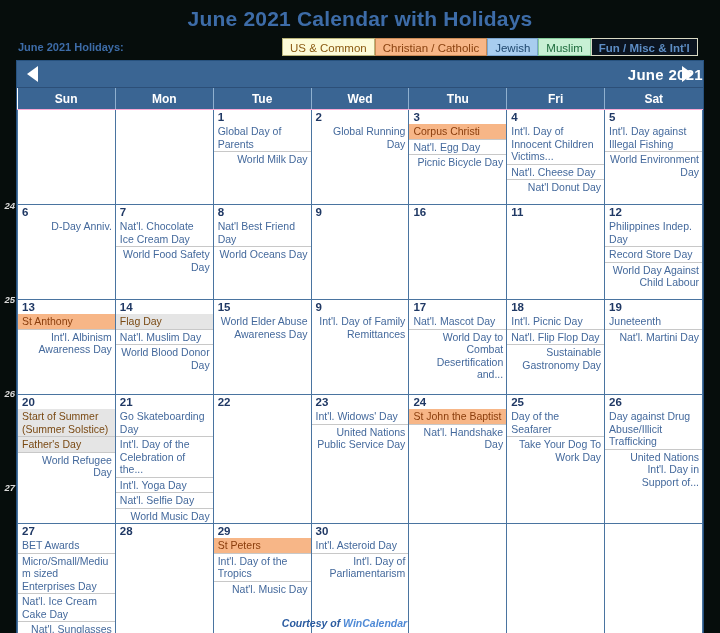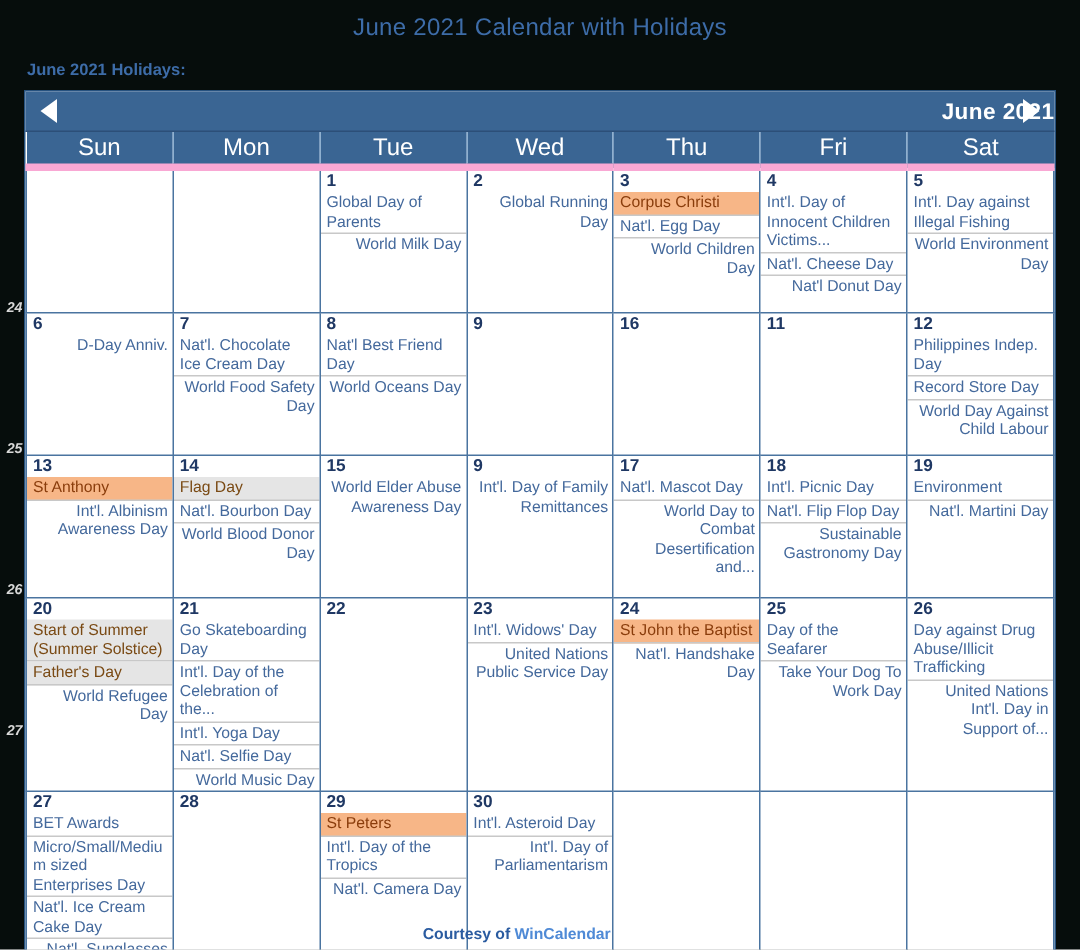--- a/index.html
+++ b/index.html
@@ -12,22 +12,22 @@
     background: #060d0c;
     font-family: "Liberation Sans", sans-serif;
     overflow: hidden;
     position: relative;
   }
 
   
   .page-title {
     text-align: center;
     color: #3d6ca8;
-    font-size: 16px;
-    font-weight: normal;
+    font-size: 21px;
+    font-weight: bold;
     letter-spacing: 0.2px;
     padding-top: 8px;
     height: 22px;
     line-height: 22px;
   }
 
   
   .legend-bar {
     position: absolute;
     top: 36px;
@@ -115,25 +115,25 @@
   }
 
   table.cal {
     width: 100%;
     border-collapse: collapse;
     table-layout: fixed;
   }
   table.cal th {
     background: #3a6593;
     color: #ffffff;
-    font-size: 16px;
-    font-weight: normal;
+    font-size: 12px;
+    font-weight: bold;
     height: 19px;
     border-left: 1px solid #8fb0cf;
-    border-bottom: 5px solid #f9a8d4;
+    border-bottom: 1px solid #f9a8d4;
   }
   table.cal th:first-child { border-left: none; }
 
   table.cal td {
     border: 1px solid #4a74a0;
     vertical-align: top;
     padding: 0;
     height: 94px;
     background: #ffffff;
     overflow: hidden;
@@ -181,30 +181,38 @@
 
   .footer {
     position: absolute;
     bottom: 4px;
     left: 0;
     width: 689px;
     text-align: center;
     font-size: 10.5px;
     font-weight: bold;
     color: #2a5ba0;
+    font-style: italic;
   }
   .footer .brand { color: #4f8ad6; }
 </style>
 </head>
 <body>
 
 <div class="page-title">June 2021 Calendar with Holidays</div>
 
 <div class="legend-bar">
   <div class="legend-label">June 2021 Holidays:</div>
+  <div class="legend-chips" id="legend-chips">
+      <div class="chip us">US &amp; Common</div>
+      <div class="chip christian">Christian / Catholic</div>
+      <div class="chip jewish">Jewish</div>
+      <div class="chip muslim">Muslim</div>
+      <div class="chip fun">Fun / Misc &amp; Int'l</div>
+    </div>
 </div>
 
 <div class="weeknums" id="week-gutter">
     <div class="wk"></div>
     <div class="wk">24</div>
     <div class="wk">25</div>
     <div class="wk">26</div>
     <div class="wk">27</div>
   </div>
 
@@ -241,21 +249,21 @@
             <div class="daynum">2</div>
             <div class="events">
               <div class="ev">Global Running Day</div>
             </div>
           </td>
           <td class="">
             <div class="daynum">3</div>
             <div class="events">
               <div class="ev cat-christian">Corpus Christi</div>
               <div class="ev">Nat'l. Egg Day</div>
-              <div class="ev">World Children Day</div>
+              <div class="ev">Picnic Bicycle Day</div>
             </div>
           </td>
           <td class="">
             <div class="daynum">4</div>
             <div class="events">
               <div class="ev">Int'l. Day of Innocent Children Victims...</div>
               <div class="ev">Nat'l. Cheese Day</div>
               <div class="ev">Nat'l Donut Day</div>
             </div>
           </td>
@@ -314,21 +322,21 @@
             <div class="daynum">13</div>
             <div class="events">
               <div class="ev cat-christian">St Anthony</div>
               <div class="ev">Int'l. Albinism Awareness Day</div>
             </div>
           </td>
           <td class="">
             <div class="daynum">14</div>
             <div class="events">
               <div class="ev cat-us">Flag Day</div>
-              <div class="ev">Nat'l. Bourbon Day</div>
+              <div class="ev">Nat'l. Muslim Day</div>
               <div class="ev">World Blood Donor Day</div>
             </div>
           </td>
           <td class="">
             <div class="daynum">15</div>
             <div class="events">
               <div class="ev">World Elder Abuse Awareness Day</div>
             </div>
           </td>
           <td class="">
@@ -348,21 +356,21 @@
             <div class="daynum">18</div>
             <div class="events">
               <div class="ev">Int'l. Picnic Day</div>
               <div class="ev">Nat'l. Flip Flop Day</div>
               <div class="ev">Sustainable Gastronomy Day</div>
             </div>
           </td>
           <td class="weekend">
             <div class="daynum">19</div>
             <div class="events">
-              <div class="ev">Environment</div>
+              <div class="ev">Juneteenth</div>
               <div class="ev">Nat'l. Martini Day</div>
             </div>
           </td>
         </tr>
         <tr>
           <td class="weekend">
             <div class="daynum">20</div>
             <div class="events">
               <div class="ev cat-us">Start of Summer (Summer Solstice)</div>
               <div class="ev cat-us">Father's Day</div>
@@ -424,21 +432,21 @@
           </td>
           <td class="">
             <div class="daynum">28</div>
             <div class="events"></div>
           </td>
           <td class="">
             <div class="daynum">29</div>
             <div class="events">
               <div class="ev cat-christian">St Peters</div>
               <div class="ev">Int'l. Day of the Tropics</div>
-              <div class="ev">Nat'l. Camera Day</div>
+              <div class="ev">Nat'l. Music Day</div>
             </div>
           </td>
           <td class="">
             <div class="daynum">30</div>
             <div class="events">
               <div class="ev">Int'l. Asteroid Day</div>
               <div class="ev">Int'l. Day of Parliamentarism</div>
             </div>
           </td>
           <td class="empty"></td>

